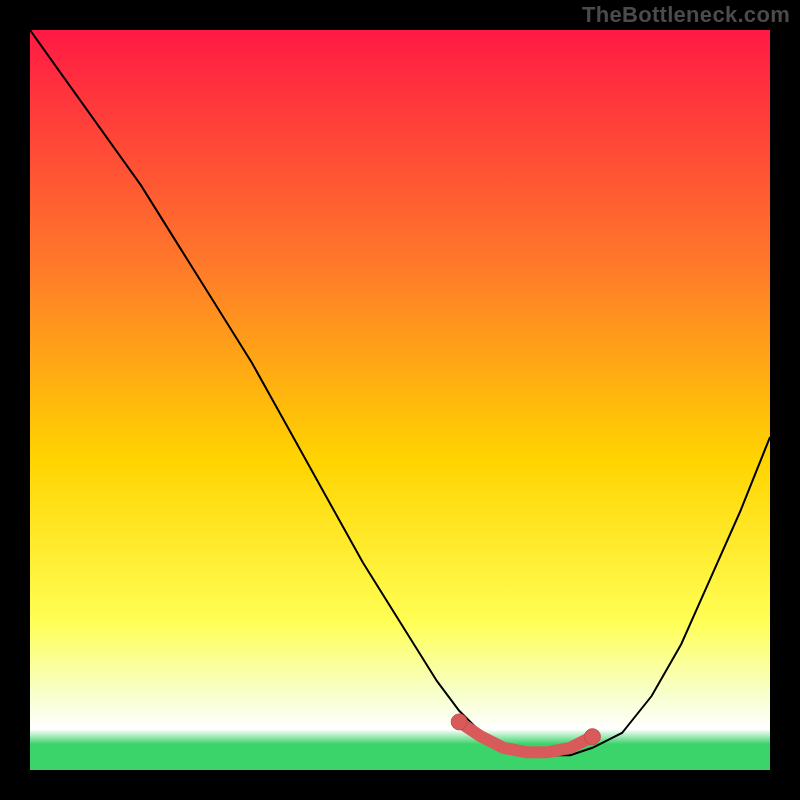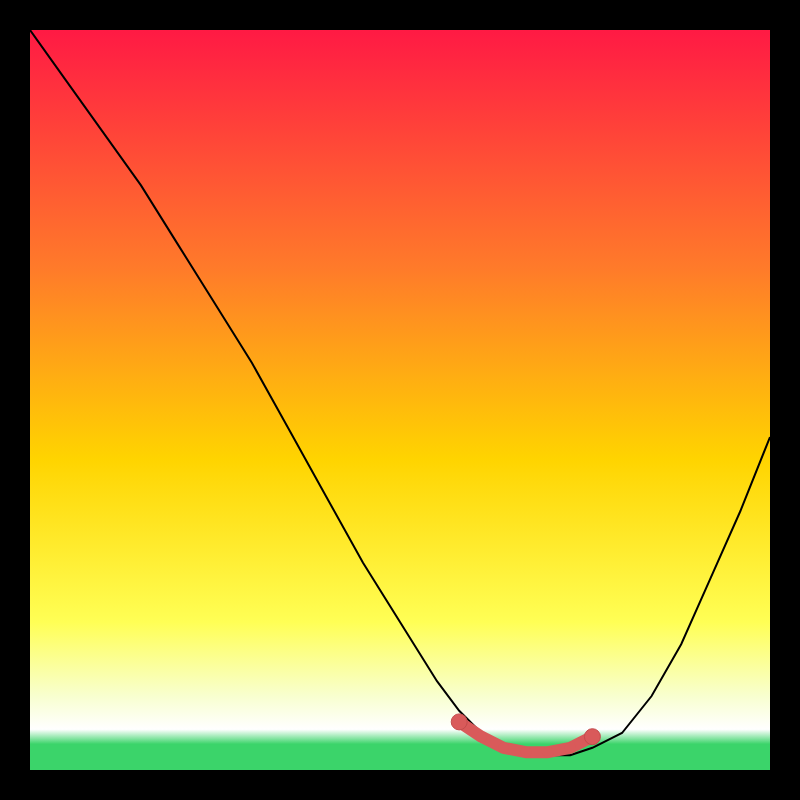--- a/index.html
+++ b/index.html
@@ -33,20 +33,21 @@
     width: 740px;
     height: 740px;
     display: block;
   }
 </style>
 </head>
 <body>
 
 <div class="frame">
 
+  <div class="watermark">TheBottleneck.com</div>
 
   <svg class="plot-svg" viewBox="0 0 740 740">
     <defs>
       <linearGradient id="bg-grad" x1="0" y1="0" x2="0" y2="1">
           <stop offset="0.00%" stop-color="#ff1a44"></stop>
           <stop offset="32.00%" stop-color="#ff7a2a"></stop>
           <stop offset="58.00%" stop-color="#ffd400"></stop>
           <stop offset="80.00%" stop-color="#ffff55"></stop>
           <stop offset="90.00%" stop-color="#f8ffcf"></stop>
           <stop offset="94.50%" stop-color="#ffffff"></stop>

